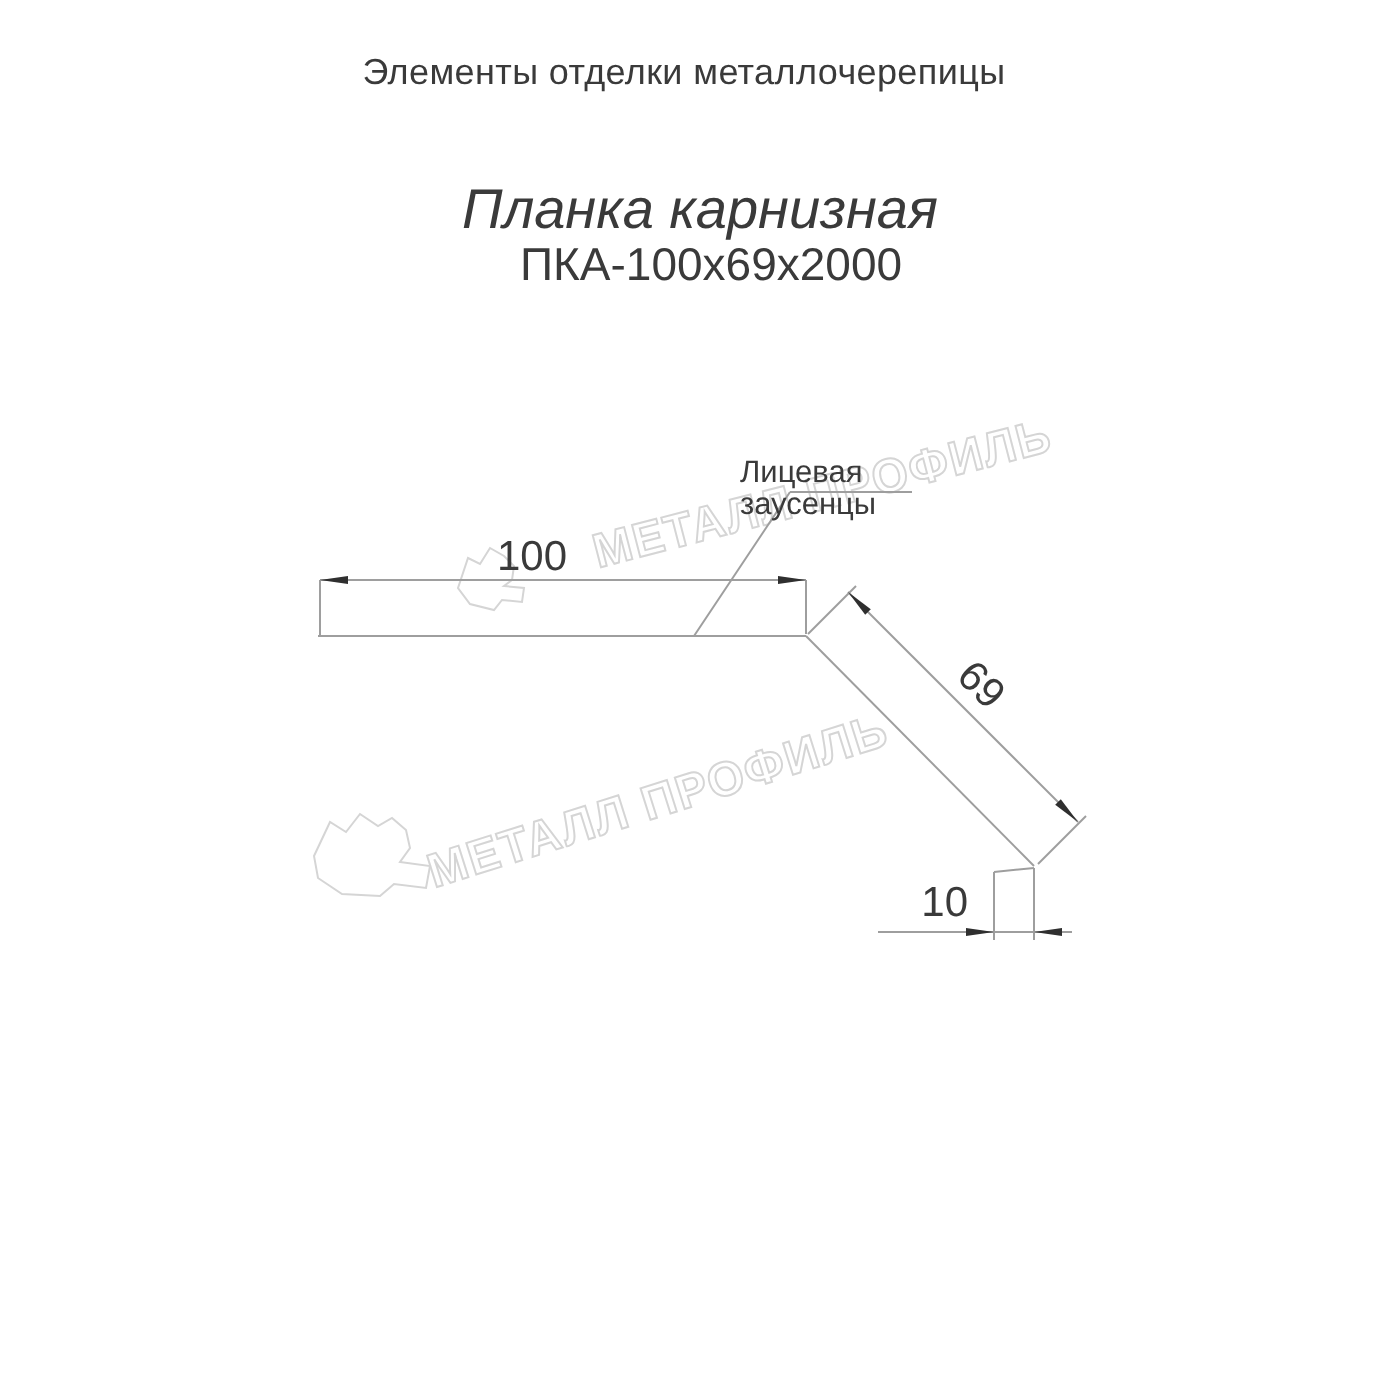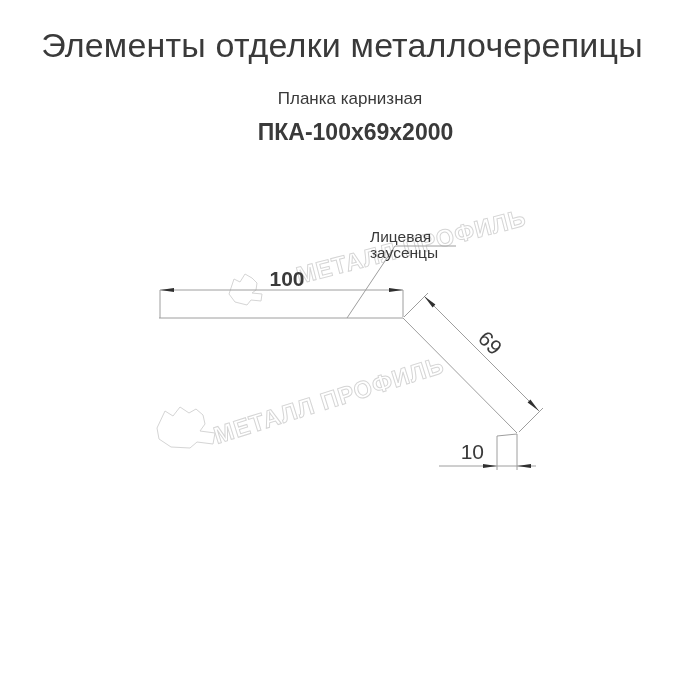--- a/index.html
+++ b/index.html
@@ -9,45 +9,46 @@
     height: 700px;
     background: #ffffff;
     font-family: "Liberation Sans", sans-serif;
     color: #3a3a3a;
     overflow: hidden;
   }
   .abs { position: absolute; }
   .page-title {
     left: 0; right: 16px; top: 26px;
     text-align: center;
-    font-size: 34px;
+    font-size: 18px;
     font-weight: 400;
     letter-spacing: 0.2px;
   }
   .product-name {
     left: 0; right: 0; top: 89px;
     text-align: center;
-    font-size: 17px;
+    font-size: 28px;
     font-weight: 400;
+    font-style: italic;
   }
   .product-code {
     left: 0; right: 0; top: 119px;
     text-align: center;
     font-size: 23px;
-    font-weight: 700;
+    font-weight: 400;
     margin-left: 11px;
   }
   .drawing-svg { left: 0; top: 0; }
   .dim-label {
     font-size: 21px;
     color: #3a3a3a;
     text-align: center;
     white-space: nowrap;
   }
-  .dim-100 { left: 257px; top: 267px; width: 60px; font-weight: bold; }
+  .dim-100 { left: 236px; top: 267px; width: 60px; }
   .dim-69  { left: 465px; top: 331px; width: 50px; transform: rotate(45deg); }
   .dim-10  { left: 434px; top: 440px; width: 50px; text-align: right; }
   .face-label {
     left: 370px; top: 229px; width: 110px;
     font-size: 15.5px;
     line-height: 16px;
     text-align: left;
     color: #3a3a3a;
   }
   .footer {

